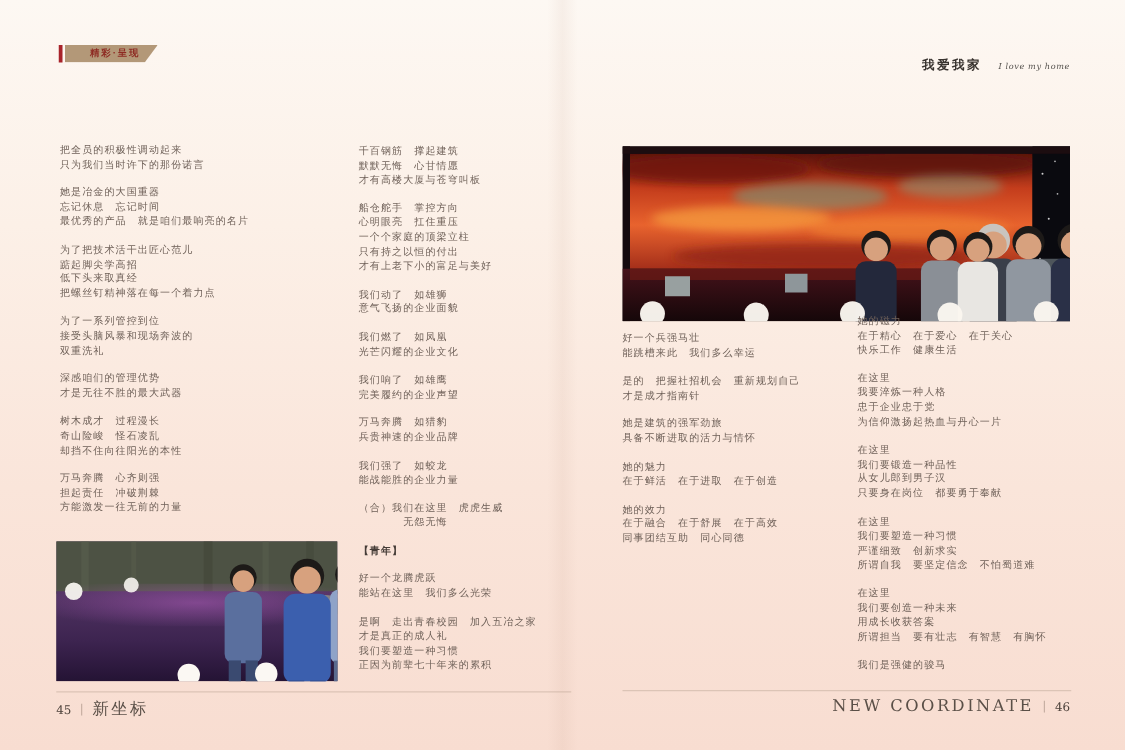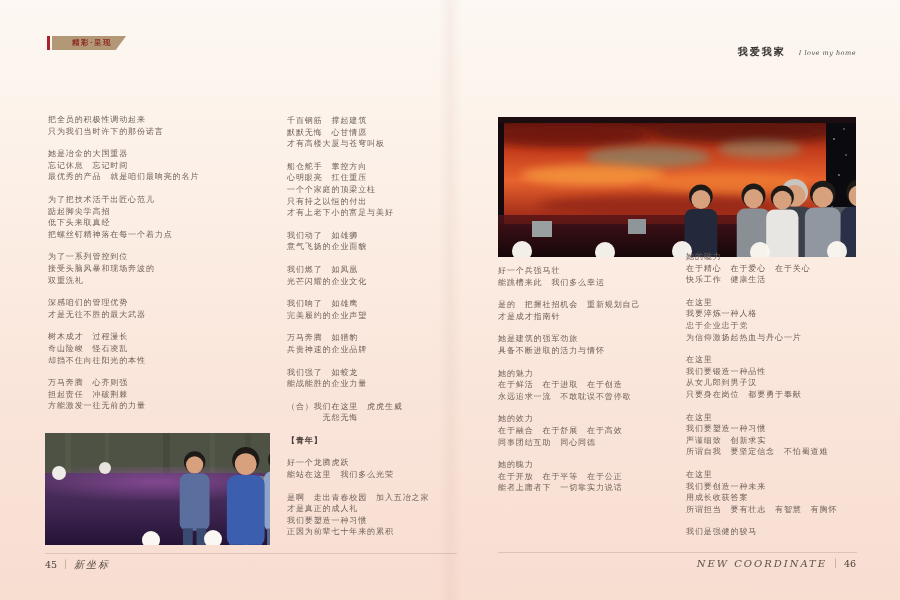--- a/index.html
+++ b/index.html
@@ -35,21 +35,21 @@
   .photo-right{left:498px;top:117px;width:358px;height:140px;}
 
   
   .rule{position:absolute;height:1px;background:#dcc4b6;}
   .rule-left{left:45px;top:553px;width:412px;}
   .rule-right{left:498px;top:552px;width:359px;}
   .foot{position:absolute;white-space:nowrap;color:#55493f;}
   .foot-left{left:45px;top:558px;font-size:9px;}
   .foot-right{right:44px;top:558px;font-size:9px;text-align:right;}
   .foot-sep{display:inline-block;margin:0 6px;color:#b09a8c;font-size:8px;vertical-align:1px;}
-  .foot-brand{font-size:10px;letter-spacing:2px;color:#5a4f47;font-style:italic;}
+  .foot-brand{font-size:13px;letter-spacing:2px;color:#5a4f47;}
   .foot-num{font-size:9.5px;color:#4c413a;}
 </style>
 </head>
 <body>
 
 <div class="spread">
 
   <div class="badge-wrap">
     <div class="badge-bar"></div>
     <div class="badge">精彩·呈现</div>
@@ -275,31 +275,25 @@
         <p class="line">是的　把握社招机会　重新规划自己</p>
         <p class="line">才是成才指南针</p>
       </div>
       <div class="stanza">
         <p class="line">她是建筑的强军劲旅</p>
         <p class="line">具备不断进取的活力与情怀</p>
       </div>
       <div class="stanza">
         <p class="line">她的魅力</p>
         <p class="line">在于鲜活　在于进取　在于创造</p>
-        <p class="line">永远追求一流　不敢耽误不曾停歇</p>
       </div>
       <div class="stanza">
         <p class="line">她的效力</p>
         <p class="line">在于融合　在于舒展　在于高效</p>
         <p class="line">同事团结互助　同心同德</p>
-      </div>
-      <div class="stanza">
-        <p class="line">她的魄力</p>
-        <p class="line">在于开放　在于平等　在于公正</p>
-        <p class="line">能者上庸者下　一切靠实力说话</p>
       </div>
     </div>
   <div class="col col4">
       <div class="stanza">
         <p class="line">她的磁力</p>
         <p class="line">在于精心　在于爱心　在于关心</p>
         <p class="line">快乐工作　健康生活</p>
       </div>
       <div class="stanza">
         <p class="line">在这里</p>

